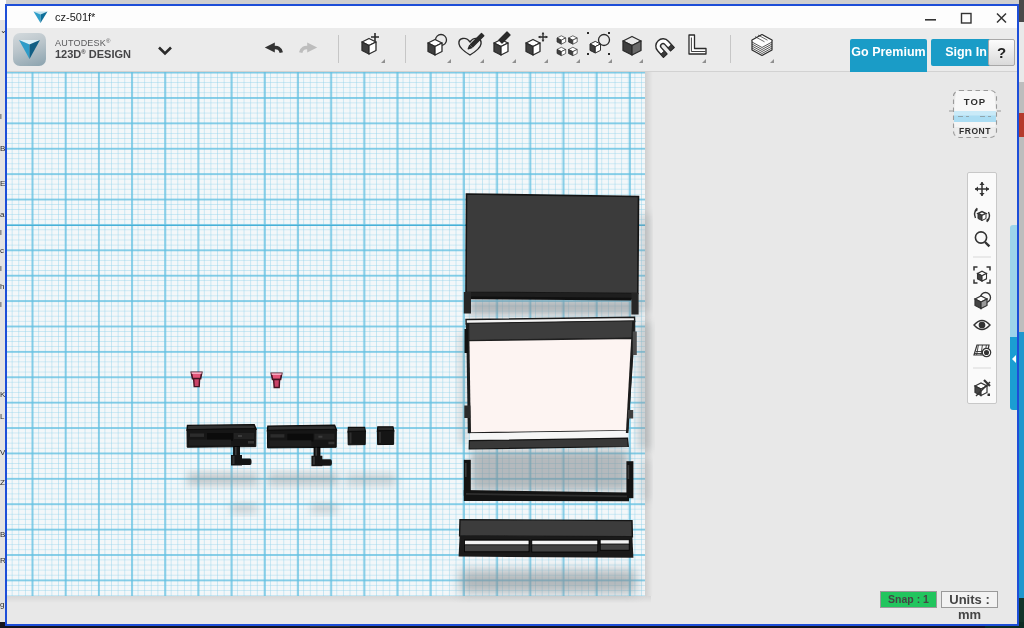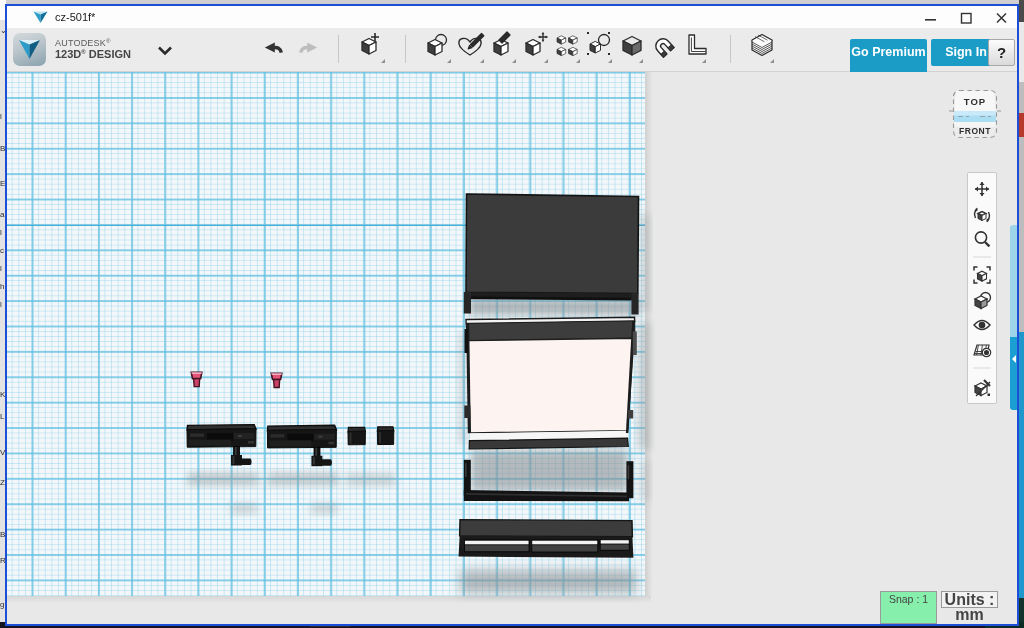--- a/index.html
+++ b/index.html
@@ -431,18 +431,18 @@
             <rect x="5.5" y="5.5" width="2.5" height="2.5" fill="#333" stroke="none"></rect>
           </g>
         </g>
         <path d="M6 85 h18 M6 196 h18" stroke="#d8d8d8" stroke-width="1"></path>
       </svg>
 
       <div class="a" style="left:1003px;top:153px;width:7px;height:112px;background:#9dd4ea;border-radius:3px 0 0 0"></div>
       <div class="a" style="left:1003px;top:265px;width:7px;height:73px;background:#1b9ed2;border-radius:0 0 0 3px"></div>
       <div class="a" style="left:1004.5px;top:283px;width:0;height:0;border-top:4.5px solid transparent;border-bottom:4.5px solid transparent;border-right:4.5px solid #fff"></div>
 
-      <div class="a" style="left:873px;top:519px;width:57px;height:33px;background:#86efac;border:1px solid #9a9a9a;color:#444;font-size:10.5px;font-weight:normal;text-align:center;line-height:15px">Snap : 1</div>
-      <div class="a" style="left:934px;top:519px;width:57px;height:17px;background:#f2f2f2;border:1px solid #9a9a9a;color:#444;font-size:16px;font-weight:bold;text-align:center;line-height:15px">Units : mm</div>
+      <div class="a" style="left:873px;top:519px;width:57px;height:17px;background:#22c55e;border:1px solid #9a9a9a;color:#444;font-size:10.5px;font-weight:bold;text-align:center;line-height:15px">Snap : 1</div>
+      <div class="a" style="left:934px;top:519px;width:57px;height:17px;background:#f2f2f2;border:1px solid #9a9a9a;color:#444;font-size:13px;font-weight:bold;text-align:center;line-height:15px">Units : mm</div>
     </div>
 
   </div>
 </div>
 
 </body></html>

